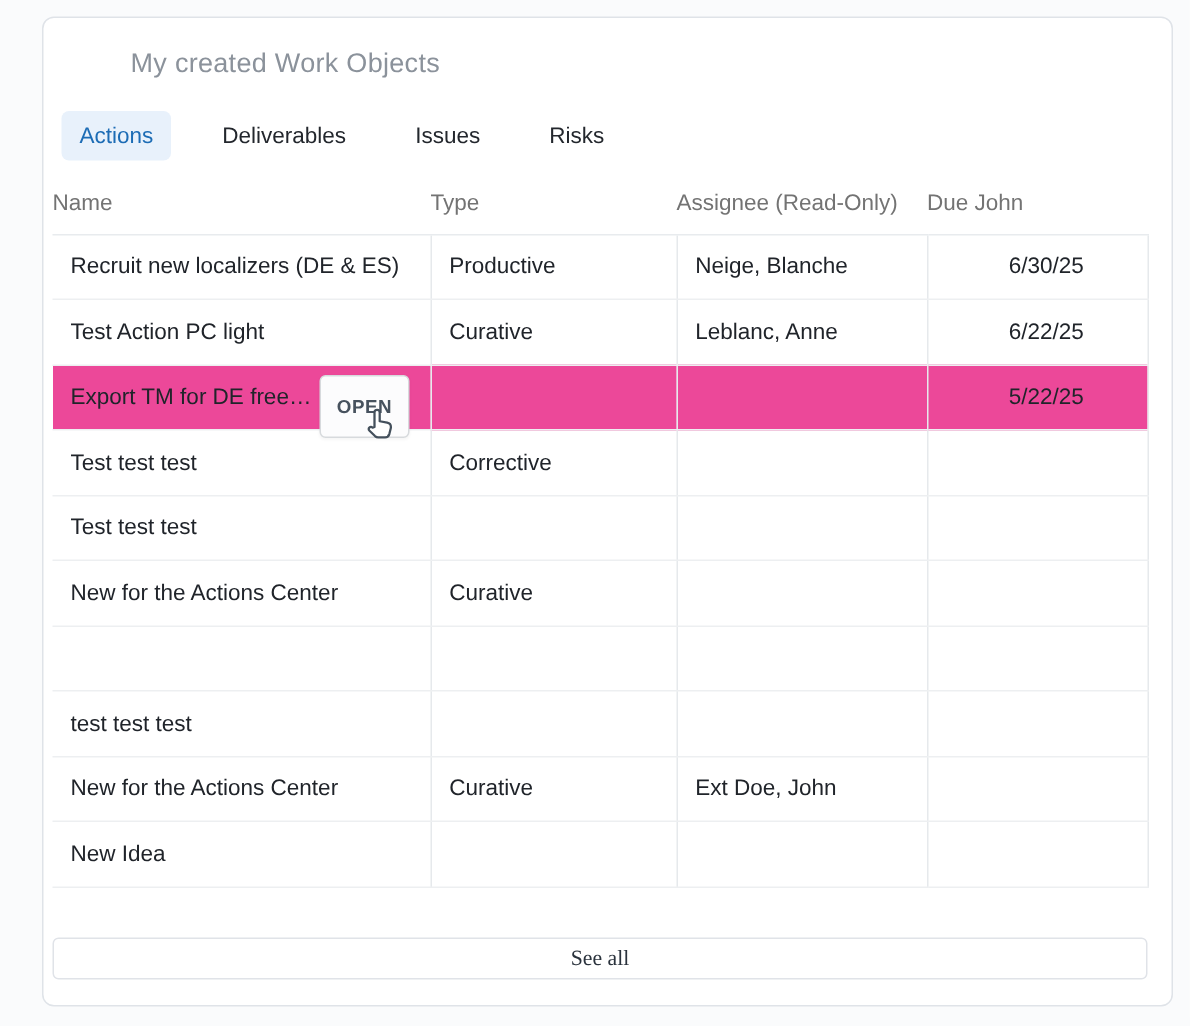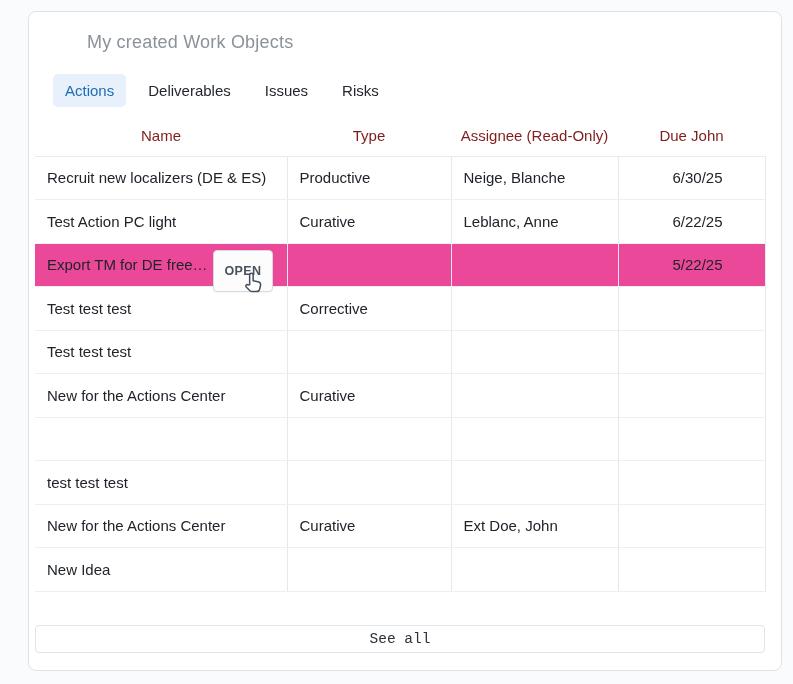--- a/index.html
+++ b/index.html
@@ -10,42 +10,42 @@
     position:absolute; left:28px; top:11px; width:754px; height:660px;
     background:#ffffff; border:1px solid #dfe3e8; border-radius:8px;
   }
 
   .card-title {
     position:absolute; left:15px; top:20px;
     font-size:18px; color:#8b929b; font-weight:400; letter-spacing:0.2px;margin-left:43px;
   }
 
   .tabs {
-    position:absolute; left:24px; top:62px;
-    display:flex; align-items:center; gap:10px;text-align:center;
+    position:absolute; left:12px; top:62px;
+    display:flex; align-items:center; gap:22px;text-align:center;
   }
   .tab {
     height:33px; line-height:33px; padding:0 12px;
     font-size:15px; color:#23272d; border-radius:5px; cursor:pointer;
     white-space:nowrap;
   }
   .tab.selected { background:#e8f1fb; color:#1c6cb5; }
 
   table.wo-table {
     position:absolute; left:6px; top:104px;
     width:730px; border-collapse:collapse; table-layout:fixed;
   }
   col.c-name { width:252px; }
   col.c-type { width:164px; }
   col.c-assignee { width:167px; }
   col.c-due { width:147px; }
 
   .wo-table th {
-    height:40px; font-weight:400; font-size:15px; color:#7f1d1d;
-    text-align:center; border-bottom:1px solid #e8ebee;
+    height:40px; font-weight:400; font-size:15px; color:#737373;
+    text-align:left; border-bottom:1px solid #e8ebee;
   }
   .wo-table td {
     height:43.5px; font-size:15px; color:#20242a;
     padding-left:12px; text-align:left;
     border-right:1px solid #e6e9ec; border-bottom:1px solid #edeff1;
     white-space:nowrap; overflow:visible;margin-top:18px;
   }
   .wo-table td.due { text-align:center; padding-left:12px; }
   .wo-table tr.hovered { background:#ec4899; }
 
@@ -61,21 +61,21 @@
   }
 
   .cursor-icon {
     position:absolute; left:206px; top:26px; width:26px; height:26px;
     pointer-events:none; z-index:5;
   }
 
   .see-all-btn {
     position:absolute; left:6px; top:613px; width:730px; height:28px;
     background:#ffffff; border:1px solid #e0e3e8; border-radius:4px;
-    font-family:Liberation Mono, monospace;
+    font-family:Liberation Serif, serif;
     font-size:14.5px; color:#2a323c; text-align:center; cursor:pointer;
   }
 </style>
 </head>
 <body>
 
 <div class="page">
   <div class="card">
 
     <div class="card-title">My created Work Objects</div>

